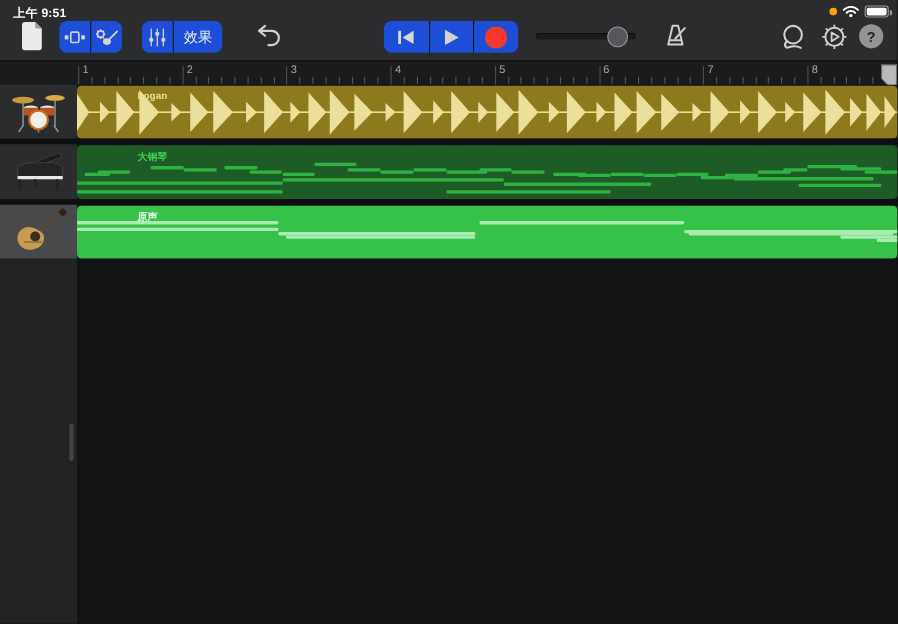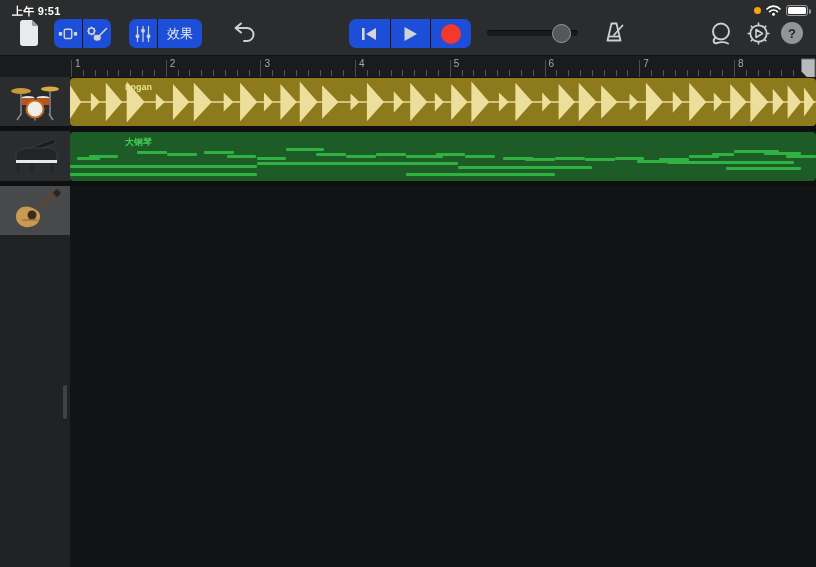--- a/index.html
+++ b/index.html
@@ -364,17 +364,29 @@
       <div class="note" style="left: 96%; top: 46%; width: 4%; height: 3px; background: rgb(47, 178, 65);"></div>
       <div class="note" style="left: 0%; top: 68%; width: 25%; height: 3px; background: rgb(47, 178, 65);"></div>
       <div class="note" style="left: 0%; top: 84%; width: 25%; height: 3px; background: rgb(47, 178, 65);"></div>
       <div class="note" style="left: 25%; top: 62%; width: 27%; height: 3px; background: rgb(47, 178, 65);"></div>
       <div class="note" style="left: 45%; top: 84%; width: 20%; height: 3px; background: rgb(47, 178, 65);"></div>
       <div class="note" style="left: 52%; top: 70%; width: 18%; height: 3px; background: rgb(47, 178, 65);"></div>
       <div class="note" style="left: 80%; top: 60%; width: 17%; height: 3px; background: rgb(47, 178, 65);"></div>
       <div class="note" style="left: 88%; top: 72%; width: 10%; height: 3px; background: rgb(47, 178, 65);"></div>
     </div>
 
+  <div class="region" style="top: 110px; height: 48px; background: rgb(54, 193, 73);">
+    <span class="region-label" style="color: rgb(223, 248, 225);">原声</span>
+  <div class="note" style="left: 0%; top: 30%; width: 24.5%; height: 3px; background: rgb(169, 236, 178);"></div>
+      <div class="note" style="left: 0%; top: 42%; width: 24.5%; height: 3px; background: rgb(169, 236, 178);"></div>
+      <div class="note" style="left: 24.5%; top: 50%; width: 24%; height: 3px; background: rgb(169, 236, 178);"></div>
+      <div class="note" style="left: 25.5%; top: 56%; width: 23%; height: 3px; background: rgb(169, 236, 178);"></div>
+      <div class="note" style="left: 49%; top: 30%; width: 25%; height: 3px; background: rgb(169, 236, 178);"></div>
+      <div class="note" style="left: 74%; top: 46%; width: 26%; height: 3px; background: rgb(169, 236, 178);"></div>
+      <div class="note" style="left: 74.5%; top: 51%; width: 25%; height: 3px; background: rgb(169, 236, 178);"></div>
+      <div class="note" style="left: 93%; top: 57%; width: 7%; height: 3px; background: rgb(169, 236, 178);"></div>
+      <div class="note" style="left: 97.5%; top: 62%; width: 2.5%; height: 3px; background: rgb(169, 236, 178);"></div>
+    </div>
 
 </div>
 
 <div class="gap abs" style="top:126px;"></div>
 <div class="gap abs" style="top:181px;"></div>
 
 </body></html>

